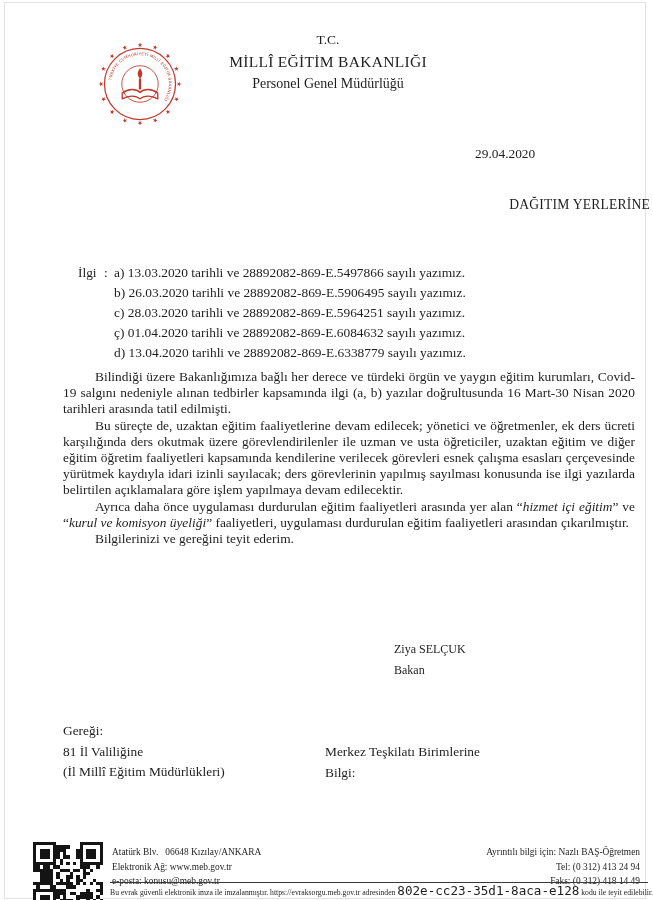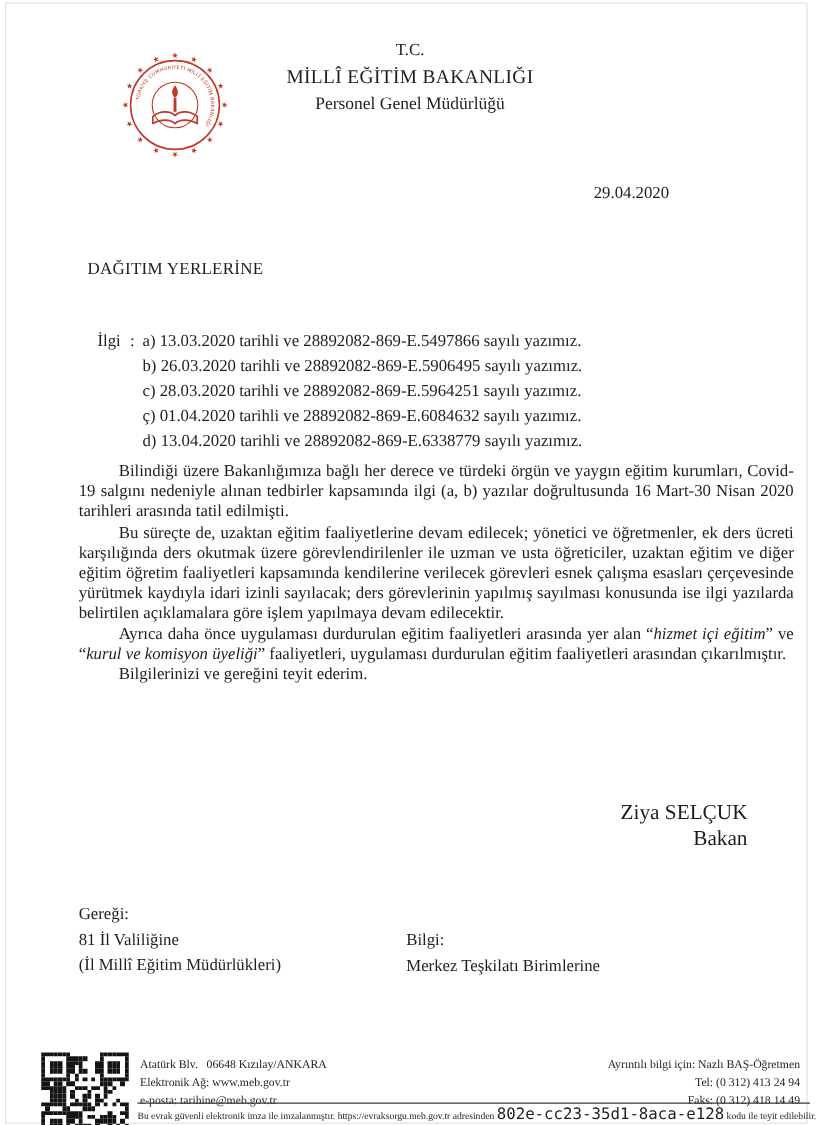--- a/index.html
+++ b/index.html
@@ -18,33 +18,33 @@
   .header{position:absolute;left:128px;top:29px;width:400px;text-align:center;line-height:22px;}
   .header .tc{font-size:13.5px;}
   .header .ministry{font-size:15.5px;letter-spacing:.3px;}
   .header .unit{font-size:14px;}
   
   .meta{position:absolute;left:80px;top:144px;font-size:13.4px;line-height:20px;}
   .meta .lbl{display:inline-block;width:27px;}
   .meta .sep{display:inline-block;width:10px;}
   .date{position:absolute;left:475px;top:144px;font-size:13.4px;line-height:20px;}
   
-  .recipient{position:absolute;left:70px;top:207px;width:580px;text-align:left;font-size:13.6px;letter-spacing:.2px;}
+  .recipient{position:absolute;left:70px;top:197px;width:580px;text-align:right;font-size:13.6px;letter-spacing:.2px;}
   
   .ilgi{position:absolute;left:78px;top:263px;font-size:13.4px;line-height:20px;}
   .ilgi-row{display:flex;}
   .ilgi-lbl{width:26px;flex:0 0 26px;}
   .ilgi-sep{width:10px;flex:0 0 10px;}
   .ilgi-item{white-space:nowrap;}
   
   .body{position:absolute;left:63px;top:369px;width:572px;font-size:13.4px;line-height:16.2px;text-align:justify;}
   .body p{margin:0;text-indent:32px;}
   .em{font-style:italic;}
   
-  .signature{position:absolute;left:418px;top:639px;width:180px;text-align:right;font-size:17px;line-height:21px;}
+  .signature{position:absolute;left:394px;top:639px;width:180px;text-align:left;font-size:12px;line-height:21px;}
   
   .dist{position:absolute;left:63px;top:721px;font-size:13.4px;line-height:20.6px;}
   .dist-bilgi{position:absolute;left:325px;top:742px;font-size:13.4px;line-height:20.6px;}
   
   .qr{position:absolute;left:33px;top:842px;width:70px;height:70px;display:grid;
       grid-template-columns:repeat(21,1fr);grid-template-rows:repeat(21,1fr);background:#fff;}
   .qr div{background:#141414;}
   .f-address{position:absolute;left:112px;top:845px;font-size:9.4px;line-height:14.6px;}
   .f-contact{position:absolute;right:13px;top:845px;font-size:9.4px;line-height:14.6px;text-align:right;}
   .f-divider{position:absolute;left:110px;top:882px;width:538px;border-top:1px solid #3a3a3a;}
@@ -140,22 +140,22 @@
     <div>Ziya SELÇUK</div>
     <div>Bakan</div>
   </div>
 
   <div class="dist">
     <div>Gereği:</div>
     <div>81 İl Valiliğine</div>
     <div>(İl Millî Eğitim Müdürlükleri)</div>
   </div>
   <div class="dist-bilgi">
+    <div>Merkez Teşkilatı Birimlerine</div>
     <div>Bilgi:</div>
-    <div>Merkez Teşkilatı Birimlerine</div>
   </div>
 
   <div class="qr">
       <div style="grid-area: 1 / 1;"></div>
       <div style="grid-area: 1 / 2;"></div>
       <div style="grid-area: 1 / 3;"></div>
       <div style="grid-area: 1 / 4;"></div>
       <div style="grid-area: 1 / 5;"></div>
       <div style="grid-area: 1 / 6;"></div>
       <div style="grid-area: 1 / 7;"></div>
@@ -358,21 +358,21 @@
       <div style="grid-area: 18 / 12;"></div>
       <div style="grid-area: 18 / 14;"></div>
       <div style="grid-area: 18 / 17;"></div>
       <div style="grid-area: 18 / 19;"></div>
       <div style="grid-area: 18 / 21;"></div>
     </div>
 
   <div class="f-address">
     <div>Atatürk Blv.&nbsp;&nbsp;&nbsp;06648 Kızılay/ANKARA</div>
     <div>Elektronik Ağ: www.meb.gov.tr</div>
-    <div>e-posta: tarihine@meb.gov.tr</div>
+    <div>e-posta: konusu@meb.gov.tr</div>
   </div>
 
   <div class="f-contact">
     <div>Ayrıntılı bilgi için: Nazlı BAŞ-Öğretmen</div>
     <div>Tel: (0 312) 413 24 94</div>
     <div>Faks: (0 312) 418 14 49</div>
   </div>
 
   <div class="f-divider"></div>
 

